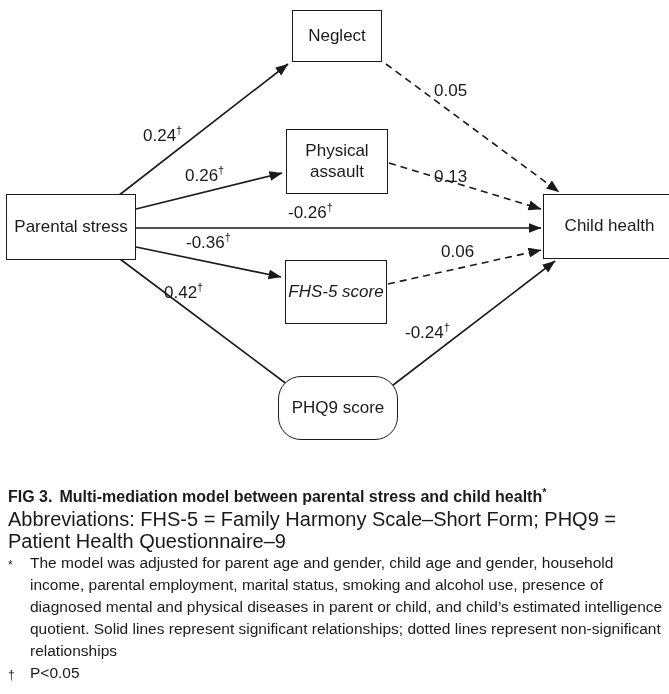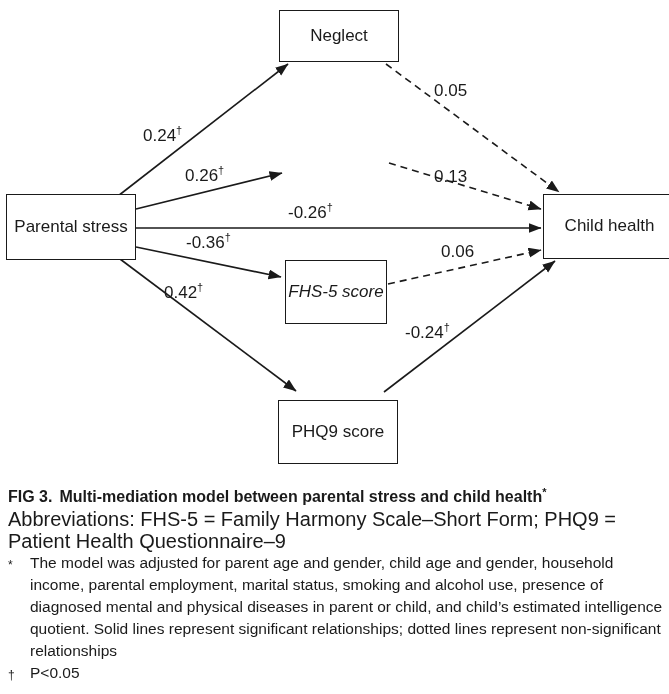--- a/index.html
+++ b/index.html
@@ -45,27 +45,30 @@
       <line x1="386" y1="64" x2="559" y2="192" stroke-dasharray="7,5" marker-end="url(#arrow)"></line>
       <line x1="389" y1="163" x2="541" y2="209" stroke-dasharray="7,5" marker-end="url(#arrow)"></line>
       <line x1="388" y1="284" x2="541" y2="250" stroke-dasharray="7,5" marker-end="url(#arrow)"></line>
       <line x1="384" y1="392" x2="555" y2="261" marker-end="url(#arrow)"></line>
     </g>
   </svg>
 
   <div class="node" style="left:6px;   top:194px; width:130px; height:66px;">
     <span>Parental stress</span>
   </div>
-  <div class="node" style="left:279px; top:10px;  width:120px; height:52px;">
+  <div class="node" style="left:292px; top:10px;  width:90px; height:52px;">
     <span>Neglect</span>
+  </div>
+  <div class="node" style="left:286px; top:129px; width:102px; height:65px; padding:0 12px;">
+    <span>Physical assault</span>
   </div>
   <div class="node" style="left:285px; top:260px; width:102px; height:64px;font-style:italic;">
     <span>FHS-5 score</span>
   </div>
-  <div class="node" style="left:278px; top:400px; width:120px; height:64px;">
+  <div class="node" style="left:278px; top:376px; width:120px; height:64px;border-radius:23px;">
     <span>PHQ9 score</span>
   </div>
   <div class="node" style="left:543px; top:194px; width:133px; height:65px;text-align:center;">
     <span>Child health</span>
   </div>
 
   <div class="elabel" style="left:143px; top:126px;"><span>0.24</span><sup>†</sup></div>
   <div class="elabel" style="left:185px; top:166px;"><span>0.26</span><sup>†</sup></div>
   <div class="elabel" style="left:288px; top:203px;"><span>-0.26</span><sup>†</sup></div>
   <div class="elabel" style="left:186px; top:233px;"><span>-0.36</span><sup>†</sup></div>

